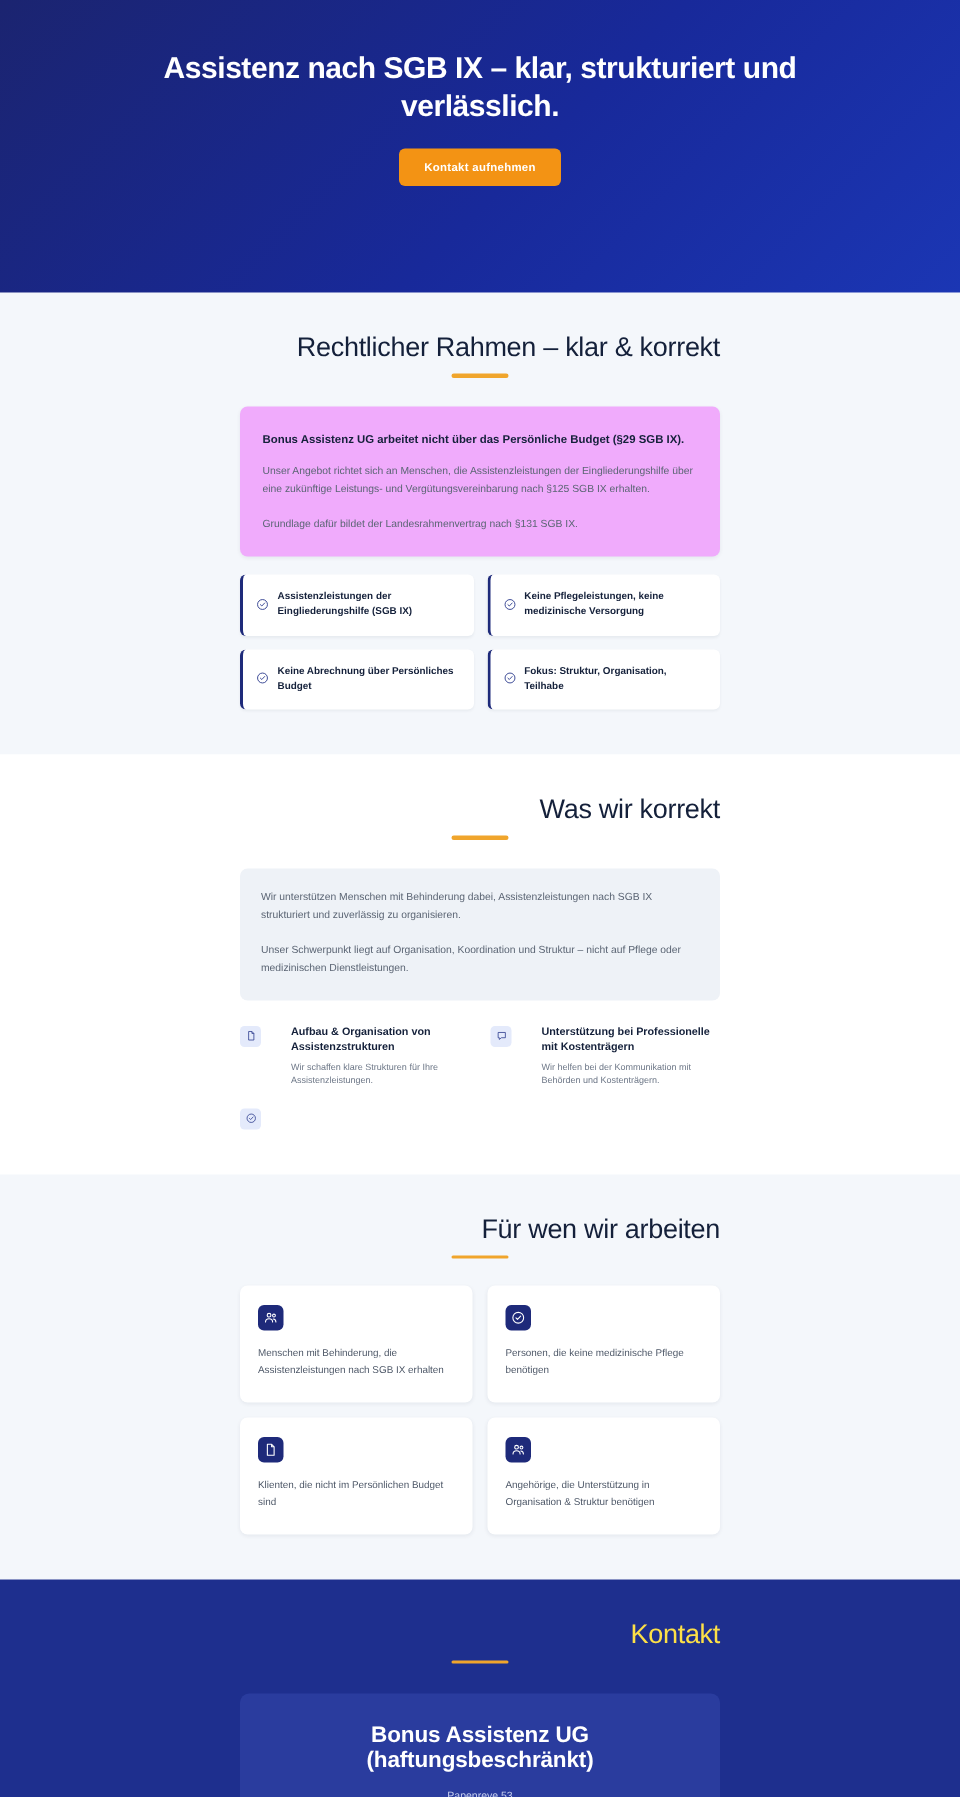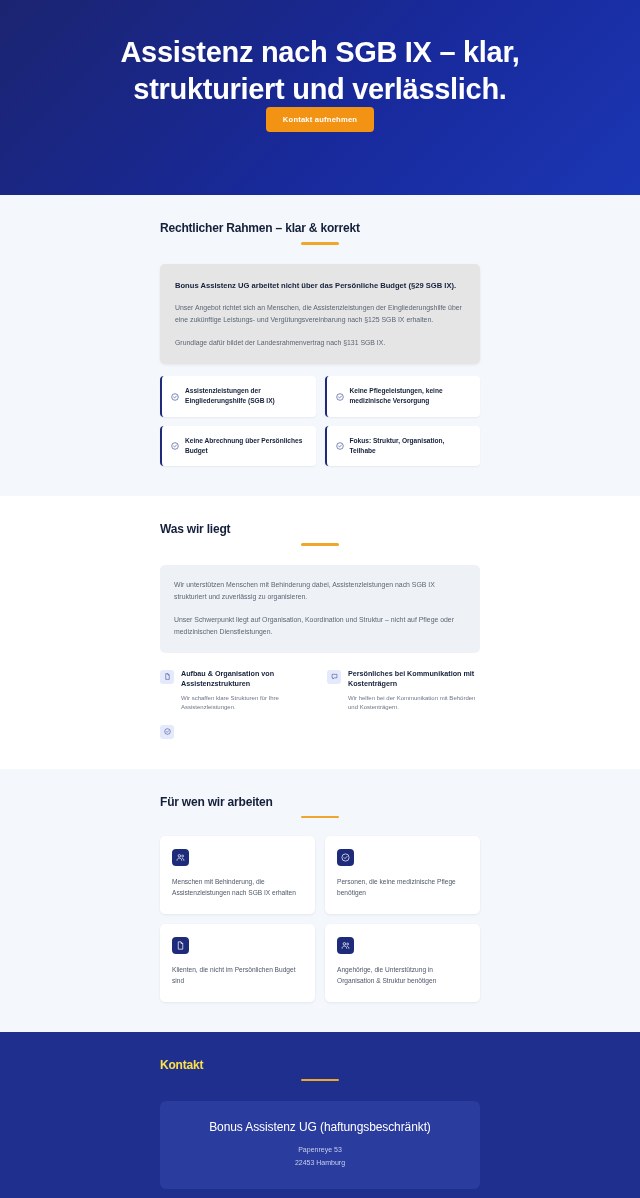--- a/index.html
+++ b/index.html
@@ -14,70 +14,71 @@
   
   .hero {
     height:195px;
     background:linear-gradient(135deg,#1b2470 0%,#18299a 55%,#1b36b4 100%);
     text-align:center;
     padding:34px 60px 0 60px;
     position:relative;
   }
   .hero h1 {
     color:#ffffff;
-    font-size:29px;
+    font-size:20px;
     line-height:1.26;
     font-weight:bold;
     letter-spacing:-0.3px;
   }
   .hero p {
     color:#cdd6ef;
     font-size:9.3px;
     line-height:1.65;
     margin-top:12px;
     padding:0 24px;
   }
   .btn-orange {
     display:inline-block;
     background:#f39314;
     color:#ffffff;
     font-size:7.6px;
     font-weight:bold;
     padding:8px 17px;
     border:none;
     border-radius:4px;
+    margin-top:15px;
     cursor:pointer;
     letter-spacing:.2px;
   }
 
   
   .section { padding:26px 0 30px 0; }
   .sec-light { background:#f4f7fb; }
   .sec-white { background:#ffffff; }
   .sec-blue  { background:#1e2f8e; }
   .wrap { width:320px; margin:0 auto; }
 
   .sec-title {
-    text-align:left;
-    font-size:12px;
-    font-weight:bold;
+    text-align:right;
+    font-size:18px;
+    font-weight:normal;
     color:#14203a;
     letter-spacing:-0.2px;
   }
   .sec-blue .sec-title { color:#fde047; }
   .rule {
     width:38px; height:2.5px;
     background:#f0a52c;
     margin:7px auto 0 auto;
     border-radius:2px;
   }
 
   
   .panel {
-    background:#e5e5e5;
+    background:#f0abfc;
     border-radius:5px;
     padding:16px 15px 15px 15px;
     margin-top:19px;
     box-shadow:0 1px 3px rgba(20,32,58,.07);
   }
   .panel .lead {
     font-size:7.6px;
     font-weight:bold;
     color:#14203a;
     line-height:1.5;
@@ -119,21 +120,21 @@
   }
   .infobox p {
     font-size:6.9px;
     line-height:1.75;
     color:#5b6574;
   }
   .infobox p + p { margin-top:11px; }
 
   
   .svc-grid { display:grid; grid-template-columns:1fr 1fr; gap:11px 14px; margin-top:16px; }
-  .svc { display:flex; gap:7px; align-items:flex-start; }
+  .svc { display:flex; gap:20px; align-items:flex-start; }
   .svc-badge {
     flex:0 0 auto;
     width:14px; height:14px;
     background:#e4eafb;
     border-radius:3px;
     display:flex; align-items:center; justify-content:center;
     margin-top:1px;
   }
   .svc h3 {
     font-size:7.2px;
@@ -173,22 +174,22 @@
   
   .contact-card {
     background:#2a3c9e;
     border-radius:6px;
     margin-top:20px;
     padding:19px 16px 20px 16px;
     text-align:center;
   }
   .contact-card h3 {
     color:#ffffff;
-    font-size:12px;
-    font-weight:normal;
+    font-size:15px;
+    font-weight:bold;
     letter-spacing:-.1px;
   }
   .contact-card .addr {
     color:#c6cfee;
     font-size:7px;
     line-height:1.75;
     margin-top:10px;
   }
 </style>
 </head>
@@ -246,21 +247,21 @@
             </svg>
         </span>
         <span class="t">Fokus: Struktur, Organisation, Teilhabe</span>
       </div>
     </div>
   </div>
 </section>
 
 <section class="section sec-white">
   <div class="wrap">
-    <h2 class="sec-title">Was wir liegt</h2>
+    <h2 class="sec-title">Was wir korrekt</h2>
     <div class="rule"></div>
 
     <div class="infobox">
       <p>Wir unterstützen Menschen mit Behinderung dabei, Assistenzleistungen nach SGB IX strukturiert und zuverlässig zu organisieren.</p>
       <p>Unser Schwerpunkt liegt auf Organisation, Koordination und Struktur – nicht auf Pflege oder medizinischen Dienstleistungen.</p>
     </div>
 
     <div class="svc-grid">
       <div class="svc">
         <span class="svc-badge">
@@ -274,21 +275,21 @@
           <p>Wir schaffen klare Strukturen für Ihre Assistenzleistungen.</p>
         </div>
       </div>
       <div class="svc">
         <span class="svc-badge">
           <svg width="7" height="7" viewBox="0 0 16 16">
               <path d="M2.5 3h11v8h-6l-3.2 2.6V11H2.5z" fill="none" stroke="#2a3a8c" stroke-width="1.2" stroke-linejoin="round"></path>
             </svg>
         </span>
         <div>
-          <h3>Persönliches bei Kommunikation mit Kostenträgern</h3>
+          <h3>Unterstützung bei Professionelle mit Kostenträgern</h3>
           <p>Wir helfen bei der Kommunikation mit Behörden und Kostenträgern.</p>
         </div>
       </div>
       <div class="svc">
         <span class="svc-badge">
           <svg width="7" height="7" viewBox="0 0 16 16">
               <circle cx="8" cy="8" r="6.4" fill="none" stroke="#2a3a8c" stroke-width="1.2"></circle>
               <path d="M5.3 8.2 L7.1 10 L10.8 6.1" fill="none" stroke="#2a3a8c" stroke-width="1.2" stroke-linecap="round" stroke-linejoin="round"></path>
             </svg>
         </span>

